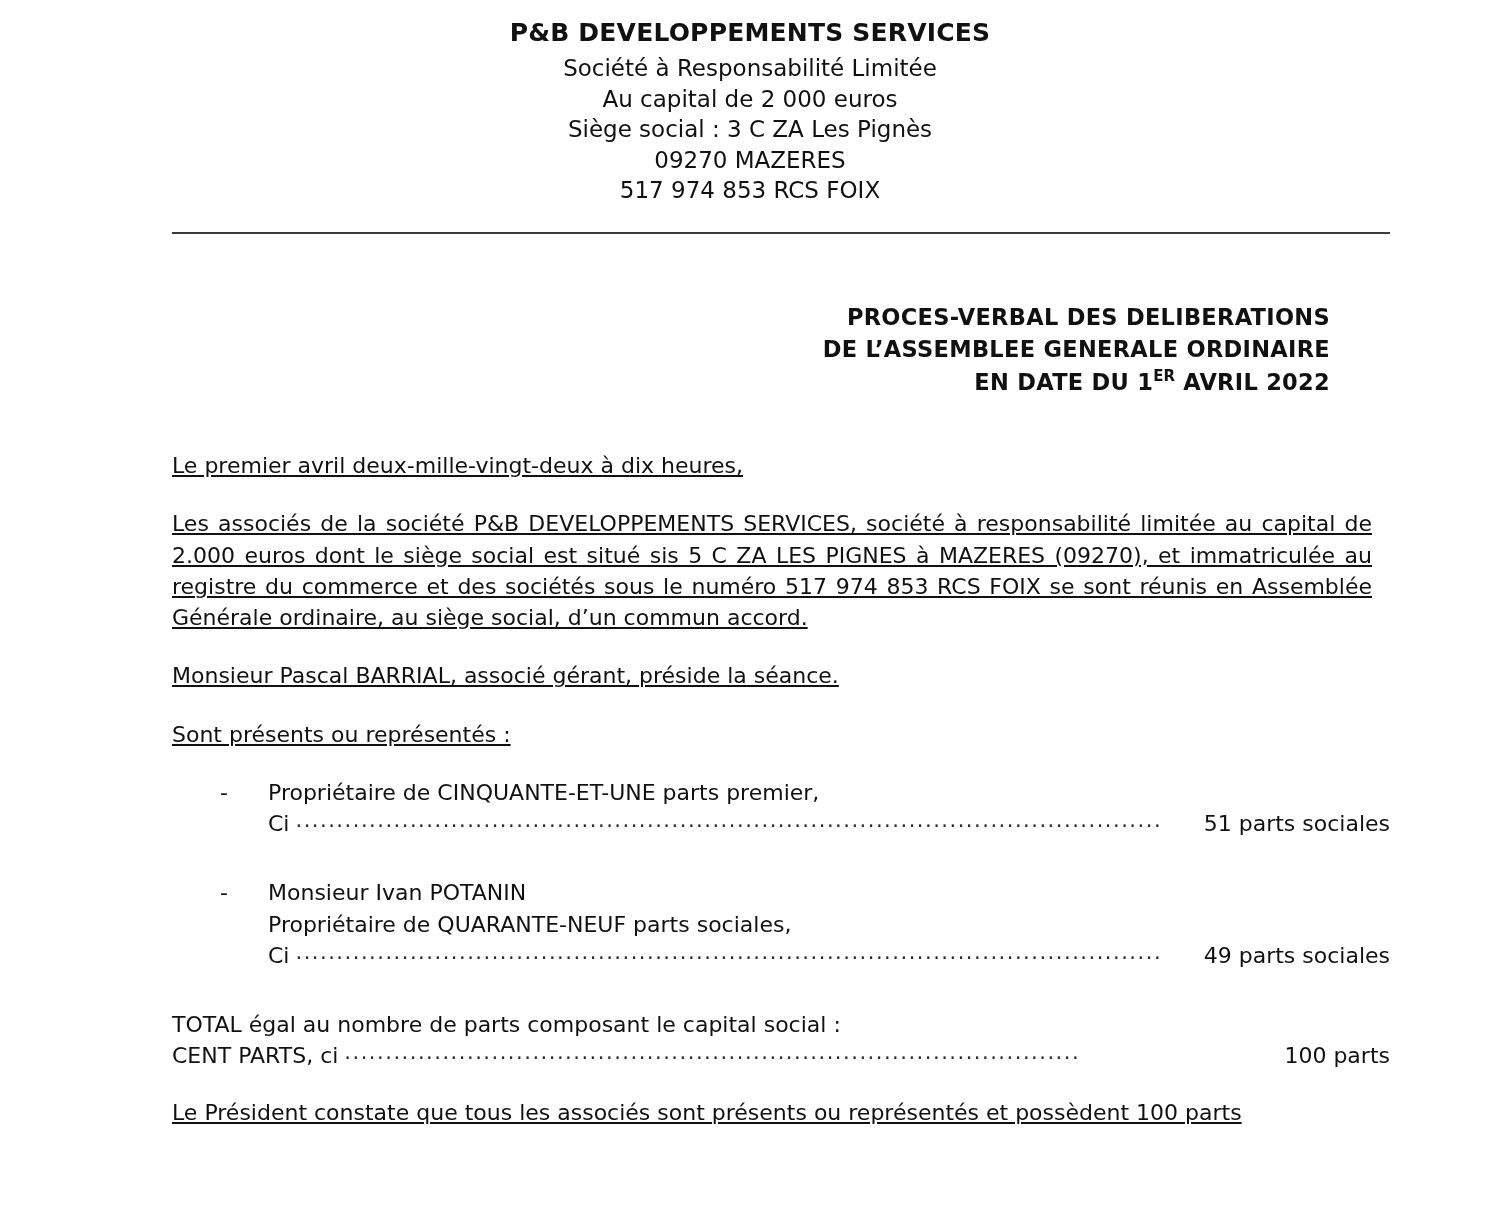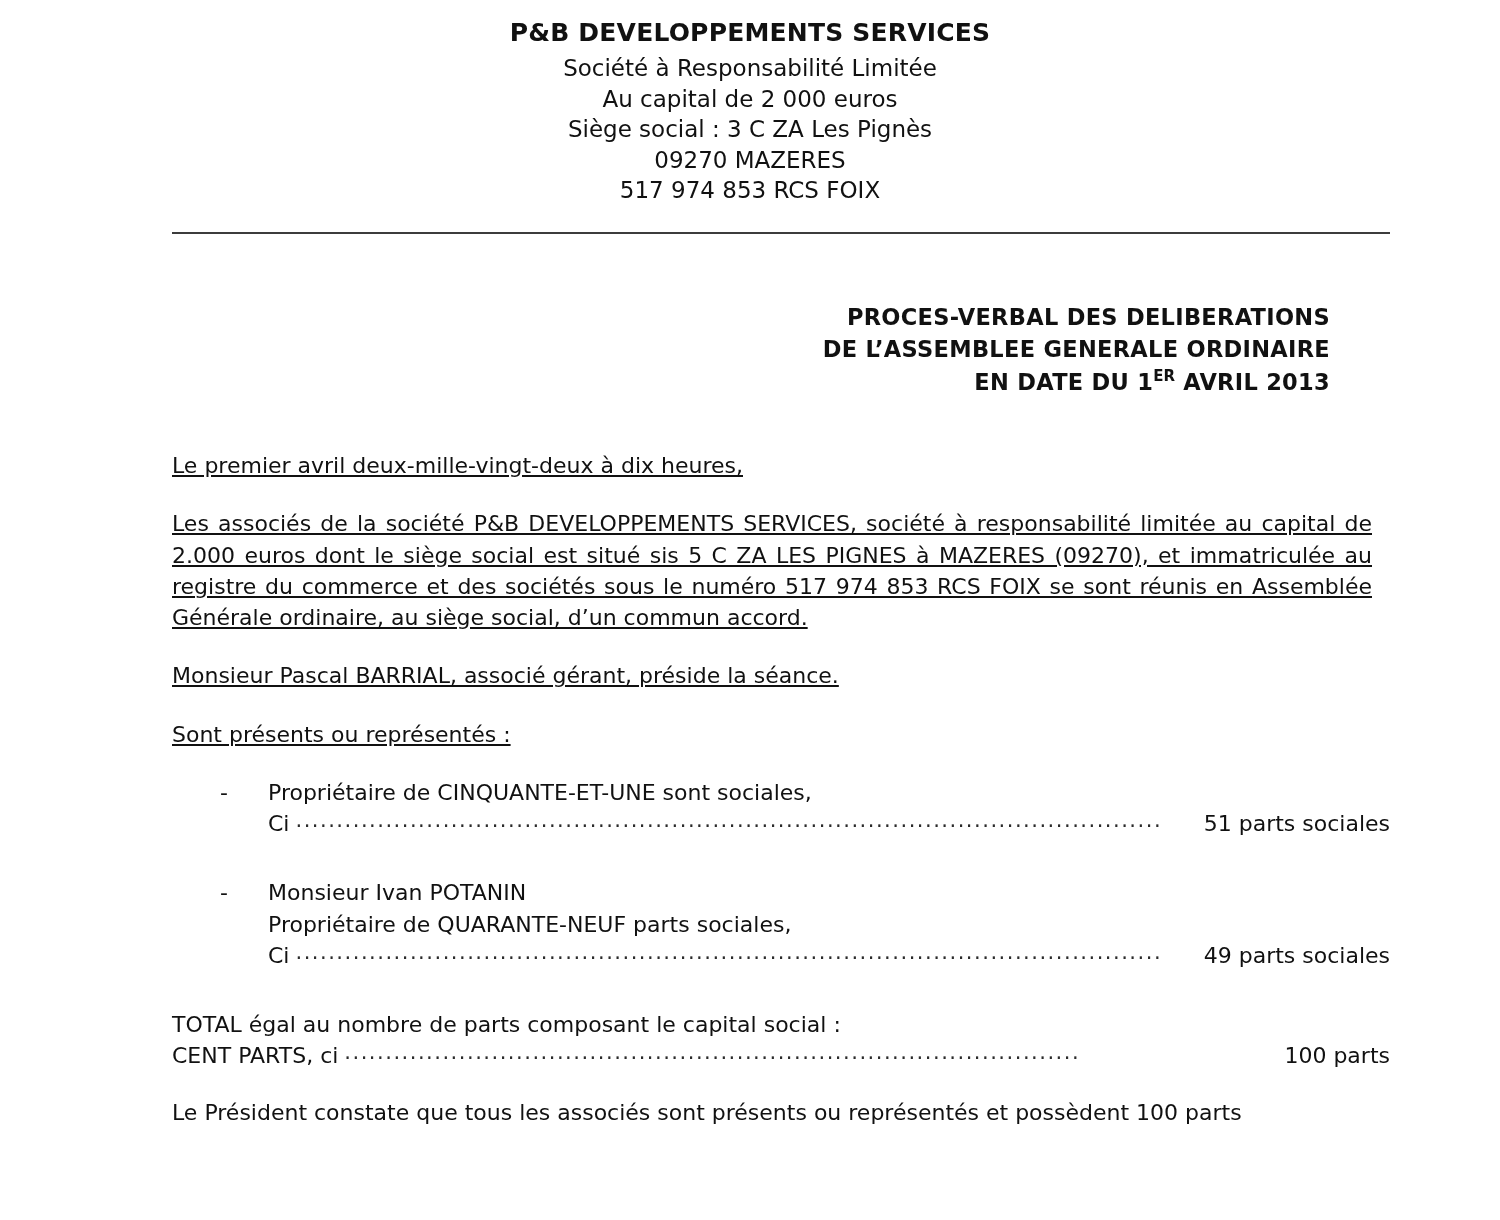--- a/index.html
+++ b/index.html
@@ -125,20 +125,21 @@
 
   .total-block {
     margin-top: 8px;
     margin-bottom: 26px;
   }
   .total-block .tline1 { display: block; }
   .last-para {
     margin-top: 26px;
     text-align: justify;
     padding-right: 10px;
+    text-decoration: underline;
   }
 </style>
 </head>
 <body>
 
 <div class="page">
 
   <div class="letterhead">
     <div class="company">P&amp;B DEVELOPPEMENTS SERVICES</div>
     <div class="line">Société à Responsabilité Limitée</div>
@@ -146,37 +147,37 @@
     <div class="line">Siège social : 3 C ZA Les Pignès</div>
     <div class="line">09270 MAZERES</div>
     <div class="line">517 974 853 RCS FOIX</div>
   </div>
 
   <div class="rule"></div>
 
   <div class="title-block">
     <div>PROCES-VERBAL DES DELIBERATIONS</div>
     <div>DE L’ASSEMBLEE GENERALE ORDINAIRE</div>
-    <div><span>EN DATE DU 1</span><span class="sup">ER</span><span> AVRIL 2013</span></div>
+    <div><span>EN DATE DU 1</span><span class="sup">ER</span><span> AVRIL 2022</span></div>
   </div>
 
   <div class="body">
 
     <p class="para nojust">Le premier avril deux-mille-vingt-deux à dix heures,</p>
 
     <p class="para">Les associés de la société P&amp;B DEVELOPPEMENTS SERVICES, société à responsabilité limitée au capital de 2.000 euros dont le siège social est situé sis 5 C ZA LES PIGNES à MAZERES (09270), et immatriculée au registre du commerce et des sociétés sous le numéro 517 974 853 RCS FOIX se sont réunis en Assemblée Générale ordinaire, au siège social, d’un commun accord.</p>
 
     <p class="para nojust">Monsieur Pascal BARRIAL, associé gérant, préside la séance.</p>
 
     <p class="para nojust">Sont présents ou représentés :</p>
 
     <ul class="holders">
       <li class="holder">
         <span class="dash">-</span>
-        <span class="own">Propriétaire de CINQUANTE-ET-UNE sont sociales,</span>
+        <span class="own">Propriétaire de CINQUANTE-ET-UNE parts premier,</span>
         <span class="dotline">
           <span class="lead">Ci</span>
           <span class="dots">..........................................................................................................</span>
           <span class="amt">51 parts sociales</span>
         </span>
       </li>
       <li class="holder">
         <span class="dash">-</span>
         <span class="nm">Monsieur Ivan POTANIN</span>
         <span class="own">Propriétaire de QUARANTE-NEUF parts sociales,</span>

